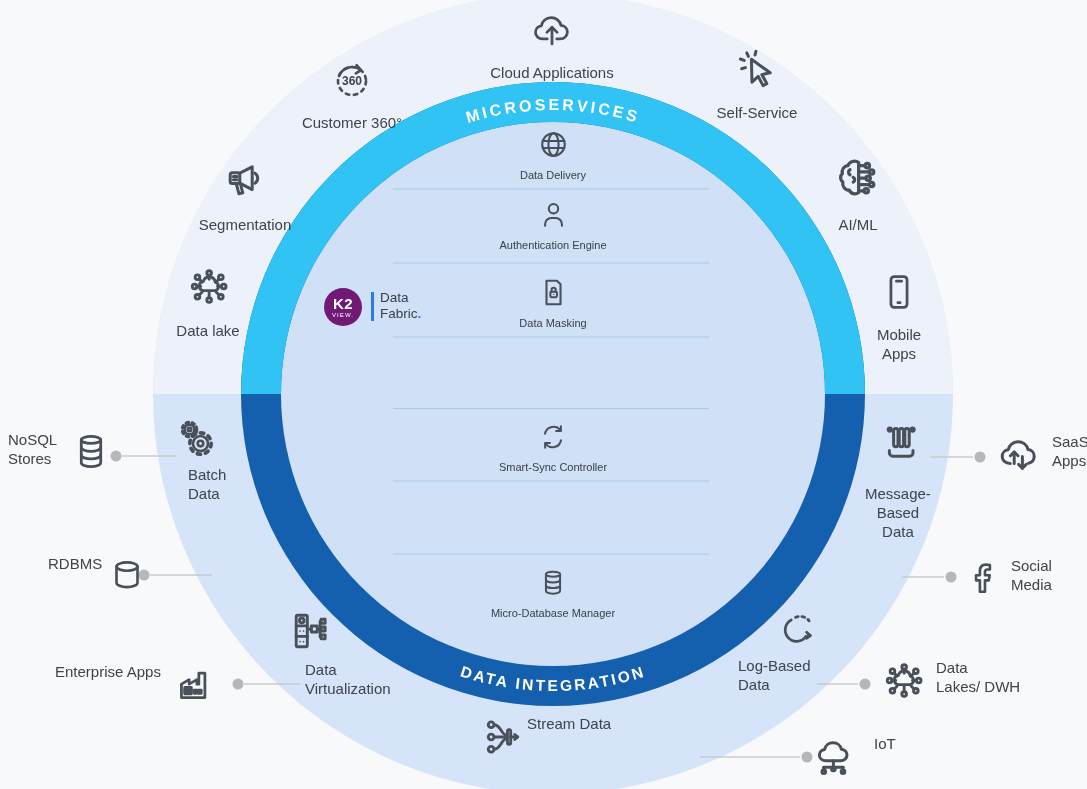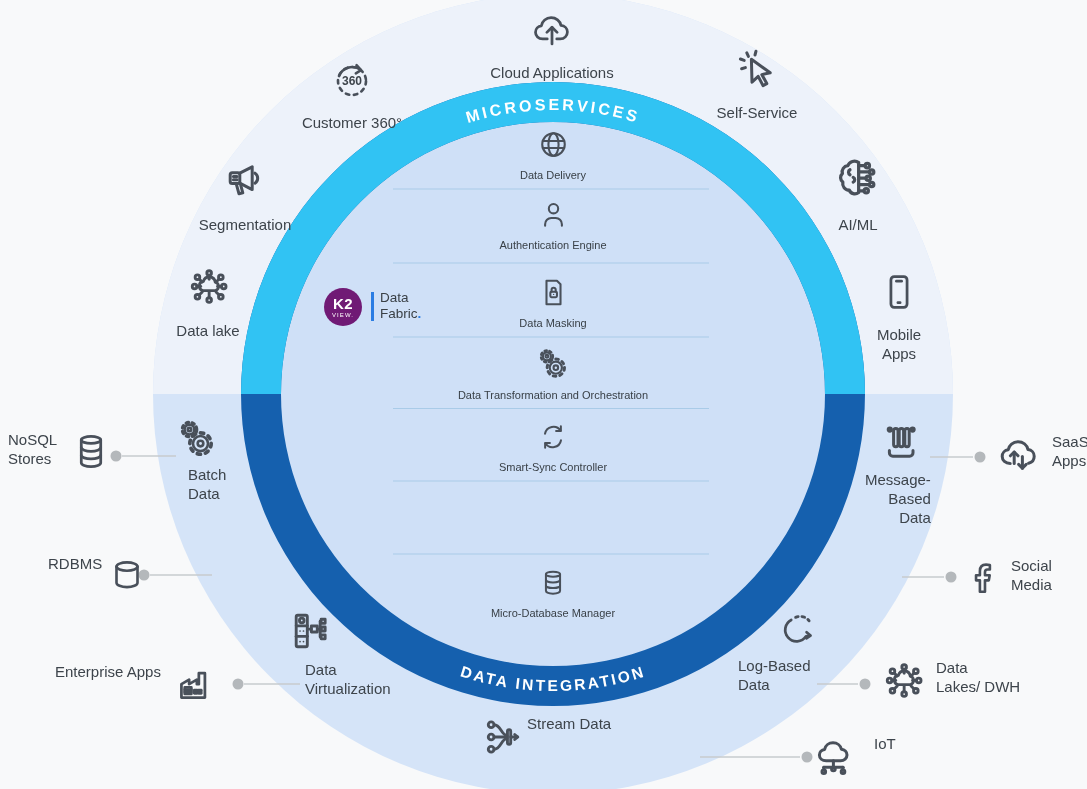--- a/index.html
+++ b/index.html
@@ -291,28 +291,20 @@
     <span class="lbl">Authentication Engine</span>
   </div>
   <div class="svc" style="top:276px">
     <span class="ic" style="width:33px;height:33px">
         <svg viewBox="0 0 24 24">
           <use href="#ic-doclock"></use>
         </svg>
       </span>
     <span class="lbl">Data Masking</span>
   </div>
-  <div class="svc" style="top:347px">
-    <span class="ic" style="width:34px;height:34px">
-        <svg viewBox="0 0 24 24">
-          <use href="#ic-gears"></use>
-        </svg>
-      </span>
-    <span class="lbl">Data Transformation and Orchestration</span>
-  </div>
   <div class="svc" style="top:421px">
     <span class="ic" style="width:32px;height:32px">
         <svg viewBox="0 0 24 24">
           <use href="#ic-sync"></use>
         </svg>
       </span>
     <span class="lbl">Smart-Sync Controller</span>
   </div>
   <div class="svc" style="top:567px">
     <span class="ic" style="width:32px;height:32px">
@@ -461,21 +453,21 @@
       </span>
     <span class="lbl" style="margin-left:12px;margin-top:5px;text-align:left">Batch
 Data</span>
   </div>
   <div class="col" style="left:865px;top:418px">
     <span class="ic" style="width:48px;height:48px;margin-left:12px">
         <svg viewBox="0 0 24 24">
           <use href="#ic-queue"></use>
         </svg>
       </span>
-    <span class="lbl" style="margin-top:4px;text-align:right">Message-
+    <span class="lbl" style="margin-top:18px;text-align:center">Message-
 Based
 Data</span>
   </div>
   <div class="col" style="left:738px;top:606px">
     <span class="ic" style="width:44px;height:44px;margin-left:40px">
         <svg viewBox="0 0 24 24">
           <use href="#ic-logrot"></use>
         </svg>
       </span>
     <span class="lbl" style="margin-top:6px;text-align:left">Log-Based

